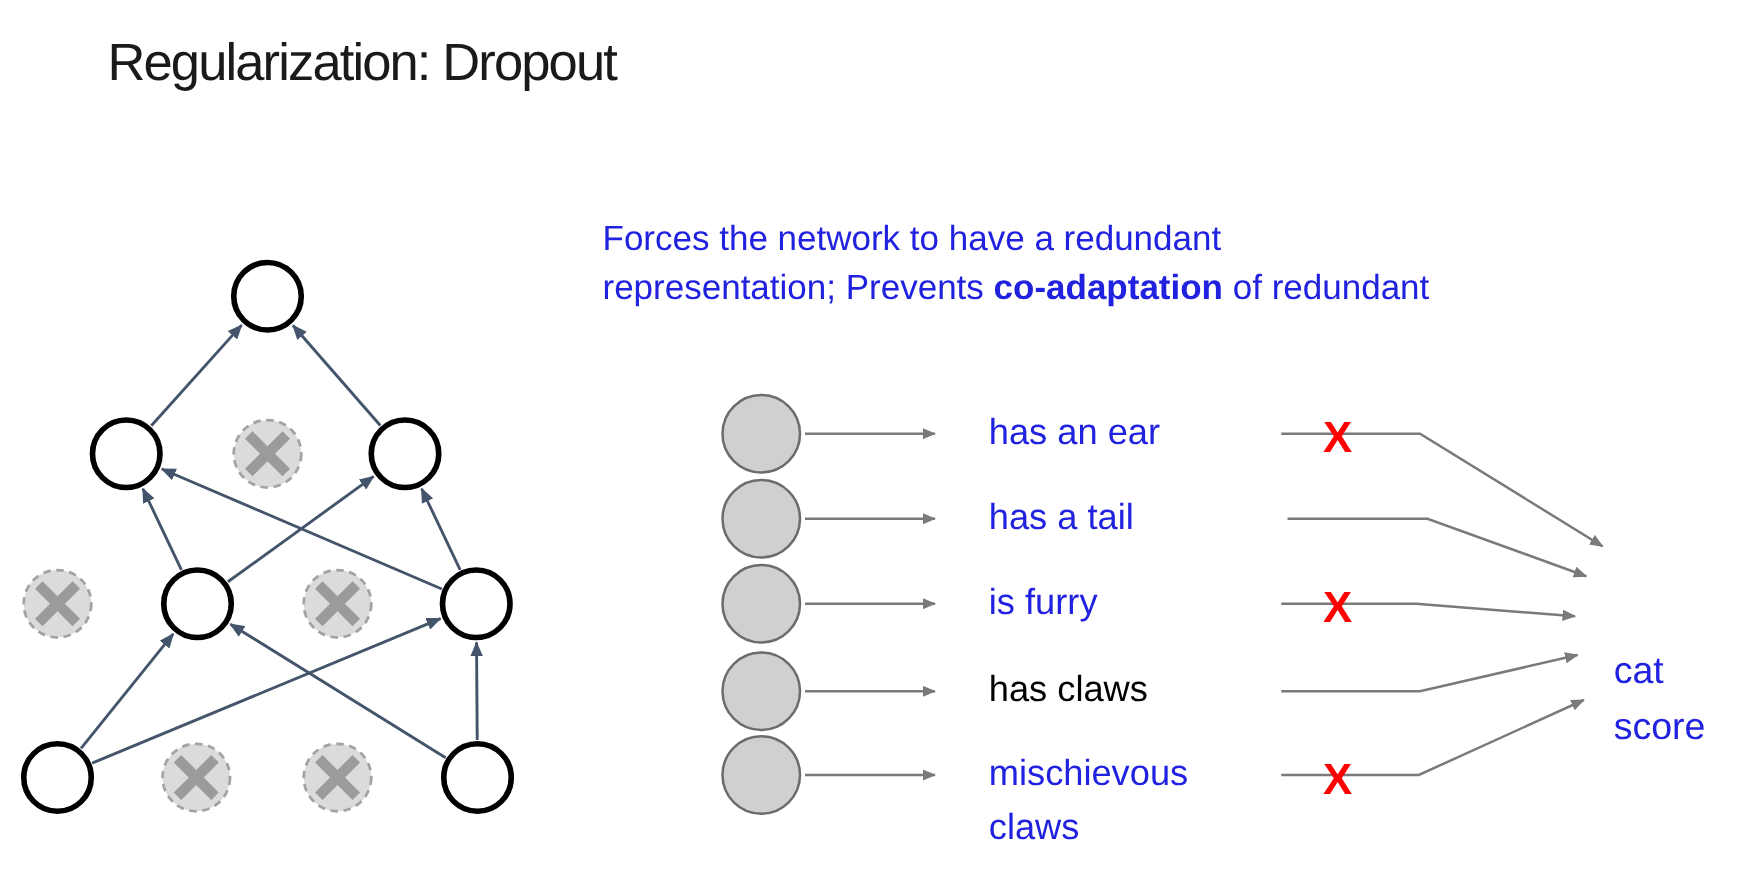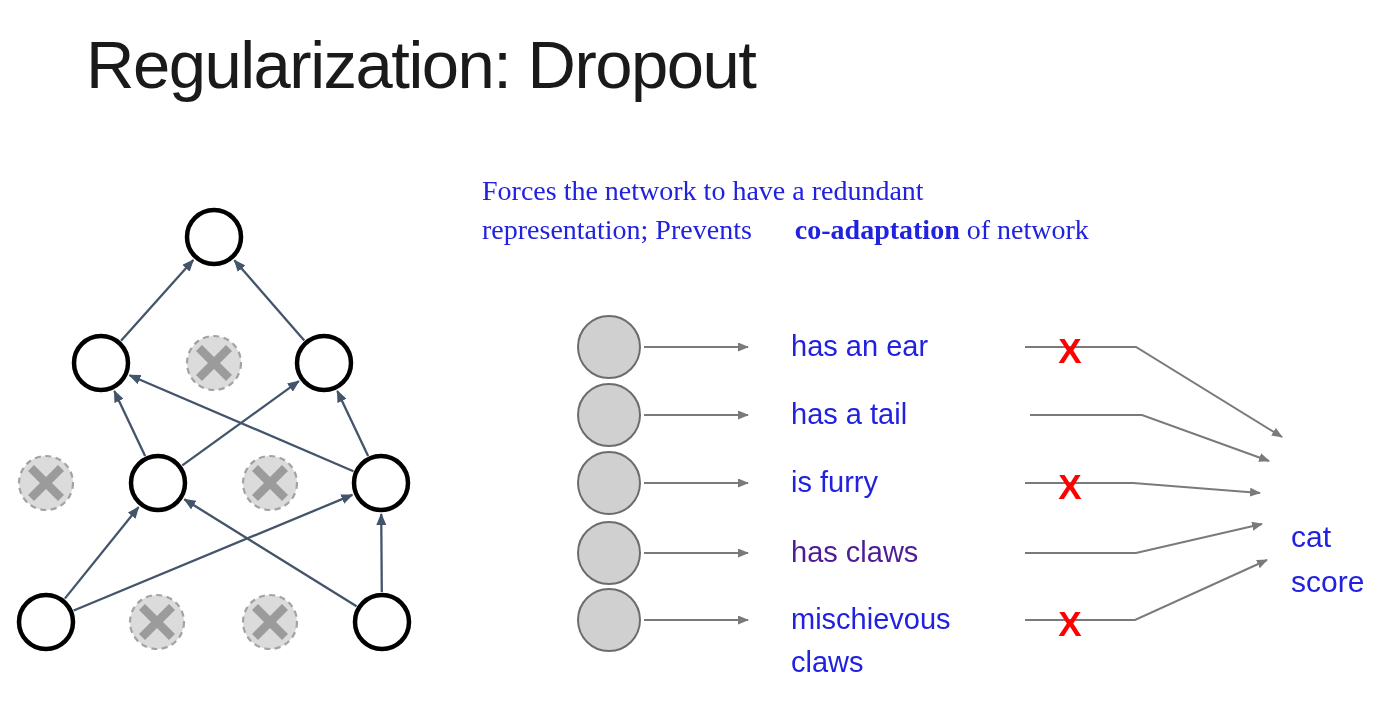--- a/index.html
+++ b/index.html
@@ -1,37 +1,37 @@
 <!DOCTYPE html>
 <html><head>
 <meta charset="utf-8">
 <style>
   html,body{margin:0;padding:0;background:#ffffff;}
   .slide{position:relative;width:1399px;height:703px;background:#ffffff;overflow:hidden;
          font-family:"Liberation Sans", sans-serif;}
-  .title{position:absolute;left:86px;top:26px;margin:0;font-size:67px;font-weight:300;
+  .title{position:absolute;left:86px;top:26px;margin:0;font-size:42px;font-weight:300;
          letter-spacing:-1.5px;color:#1a1a1a;font-family:"Liberation Sans", sans-serif;white-space:nowrap;}
   .desc{position:absolute;left:482px;top:171px;margin:0;font-size:28px;line-height:39px;
         font-weight:400;width:780px;}
-  .desc b{font-weight:700;margin-left:36px;}
+  .desc b{font-weight:700;}
   #network-svg{position:absolute;left:0;top:180px;}
   #features-svg{position:absolute;left:560px;top:300px;}
   #labels-layer{position:absolute;left:0;top:0;width:1121px;height:703px;pointer-events:none;padding-left:16px;}
   .feature-label{position:absolute;left:791px;width:190px;font-size:29px;line-height:43px;}
   .x-mark{position:absolute;font-size:35px;font-weight:700;transform:translate(-50%,-52%);line-height:1;}
   .cat-score{position:absolute;left:1291px;top:466px;width:88px;font-size:30px;line-height:45px;margin-top:48px;}
 </style>
 </head>
 <body>
 
 <div class="slide">
 
   <h1 class="title" style="color: rgb(26, 26, 26);">Regularization: Dropout</h1>
 
-  <p class="desc blue-text" style="color: rgb(33, 33, 224); font-family: Liberation Serif, serif;"><span>Forces the network to have a redundant</span><br><span>representation; Prevents </span><b>co-adaptation</b><span> of network</span></p>
+  <p class="desc blue-text" style="color: rgb(33, 33, 224);"><span>Forces the network to have a redundant</span><br><span>representation; Prevents </span><b>co-adaptation</b><span> of redundant</span></p>
 
   <svg id="network-svg" width="440" height="500" viewBox="0 0 440 500">
     <defs>
       <marker id="arrSlate" markerUnits="userSpaceOnUse" markerWidth="12" markerHeight="10" refX="11" refY="5" orient="auto">
         <path d="M0,0 L12,5 L0,10 Z" fill="#44546A"></path>
       </marker>
     </defs>
   <line x1="121.02973875593054" y1="160.6659550155111" x2="193.30260328553845" y2="80.07851315063854" stroke="#44546A" stroke-width="2.3" marker-end="url(#arrSlate)"></line>
       <line x1="304.2702705349495" y1="160.4004917036694" x2="234.38738711388555" y2="80.35282523954164" stroke="#44546A" stroke-width="2.3" marker-end="url(#arrSlate)"></line>
       <line x1="145.12829556295137" y1="275.9016748693713" x2="114.30076125161692" y2="211.001602634983" stroke="#44546A" stroke-width="2.3" marker-end="url(#arrSlate)"></line>
@@ -98,19 +98,19 @@
       <line x1="84" y1="320" x2="188" y2="320" stroke="#7A7A7A" stroke-width="2" marker-end="url(#arrGray)"></line>
       <polyline points="465,320 575,320 707,260" fill="none" stroke="#7A7A7A" stroke-width="2" marker-end="url(#arrGray)"></polyline>
     </svg>
 
   <div id="labels-layer">
       <div class="feature-label" style="top: 325px; color: rgb(33, 33, 224);">has an ear</div>
       <span class="x-mark" style="left: 1070px; top: 351px; color: rgb(255, 0, 0);">X</span>
       <div class="feature-label" style="top: 393px; color: rgb(33, 33, 224);">has a tail</div>
       <div class="feature-label" style="top: 461px; color: rgb(33, 33, 224);">is furry</div>
       <span class="x-mark" style="left: 1070px; top: 487px; color: rgb(255, 0, 0);">X</span>
-      <div class="feature-label" style="top: 531px; color: #4c1d95;">has claws</div>
+      <div class="feature-label" style="top: 531px; color: #000000;">has claws</div>
       <div class="feature-label" style="top: 598px; color: rgb(33, 33, 224);">mischievous claws</div>
       <span class="x-mark" style="left: 1070px; top: 624px; color: rgb(255, 0, 0);">X</span>
     </div>
 
   <div class="cat-score blue-text" style="color: rgb(33, 33, 224);">cat score</div>
 </div>
 
 </body></html>

